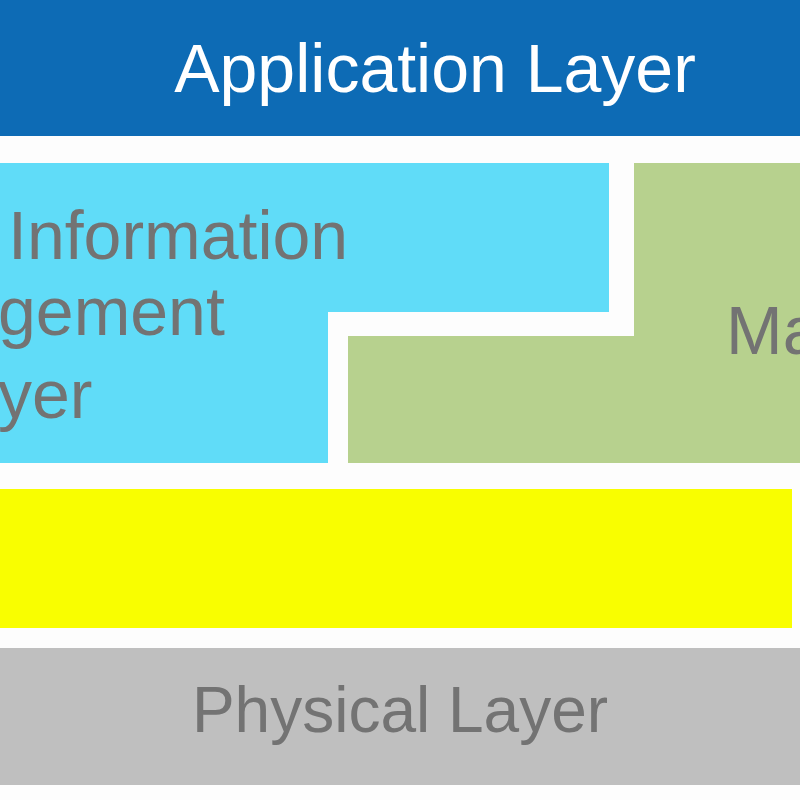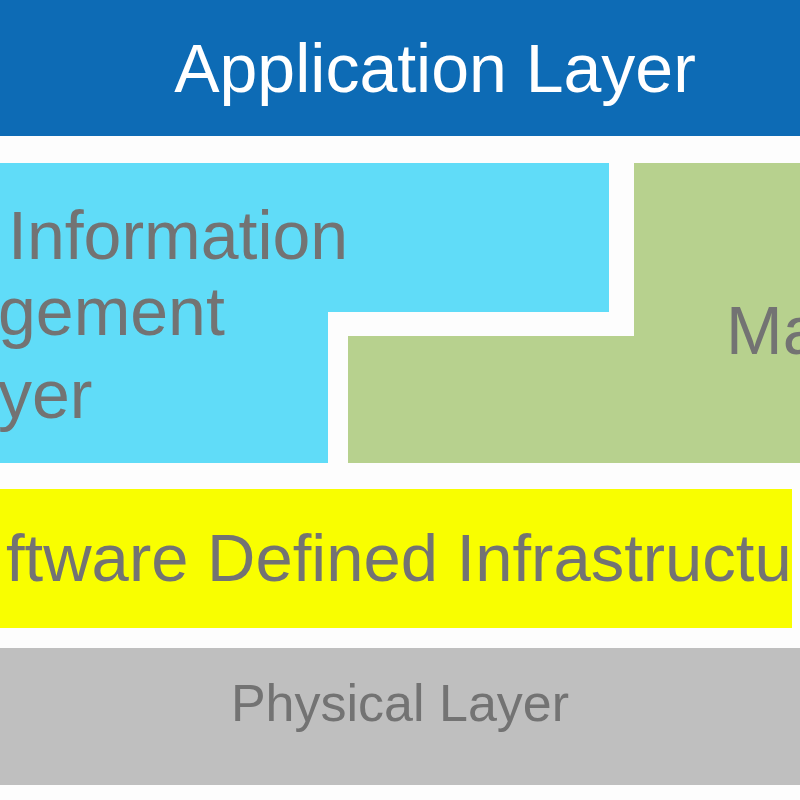--- a/index.html
+++ b/index.html
@@ -46,21 +46,21 @@
     color: #737373;
     font-size: 68px;
     line-height: 1.15;
     white-space: nowrap;
   }
   .info-l1 { left: 8px;   top: 196px; }
   .info-l2 { left: -2px;  top: 272px; }
   .info-l3 { left: -2px;  top: 355px; }
   .mgmt-frag { left: 726px; top: 291px; }
   .sdi-txt  { left: 6px; top: 519px; font-size: 67px; }
-  .phys-txt { left: 0; top: 674px; width: 800px; text-align: center; font-size: 52px; }
+  .phys-txt { left: 0; top: 674px; width: 800px; text-align: center; font-size: 64px; }
 </style>
 </head>
 <body>
 
 <div class="stage">
 
   <div class="block app-banner">
     <span class="label">Application Layer</span>
   </div>
 
@@ -68,18 +68,17 @@
   <div class="block cyan-bottom"></div>
   <div class="txt info-l1">Information</div>
   <div class="txt info-l2">gement</div>
   <div class="txt info-l3">yer</div>
 
   <div class="block green-right"></div>
   <div class="block green-ext"></div>
   <div class="txt mgmt-frag">Ma</div>
 
   <div class="block sdi-bar"></div>
-  <div class="txt sdi-txt">ftware Defined Infrastructu</div>
 
   <div class="block phys-bar"></div>
   <div class="txt phys-txt">Physical Layer</div>
 
 </div>
 
 </body></html>

